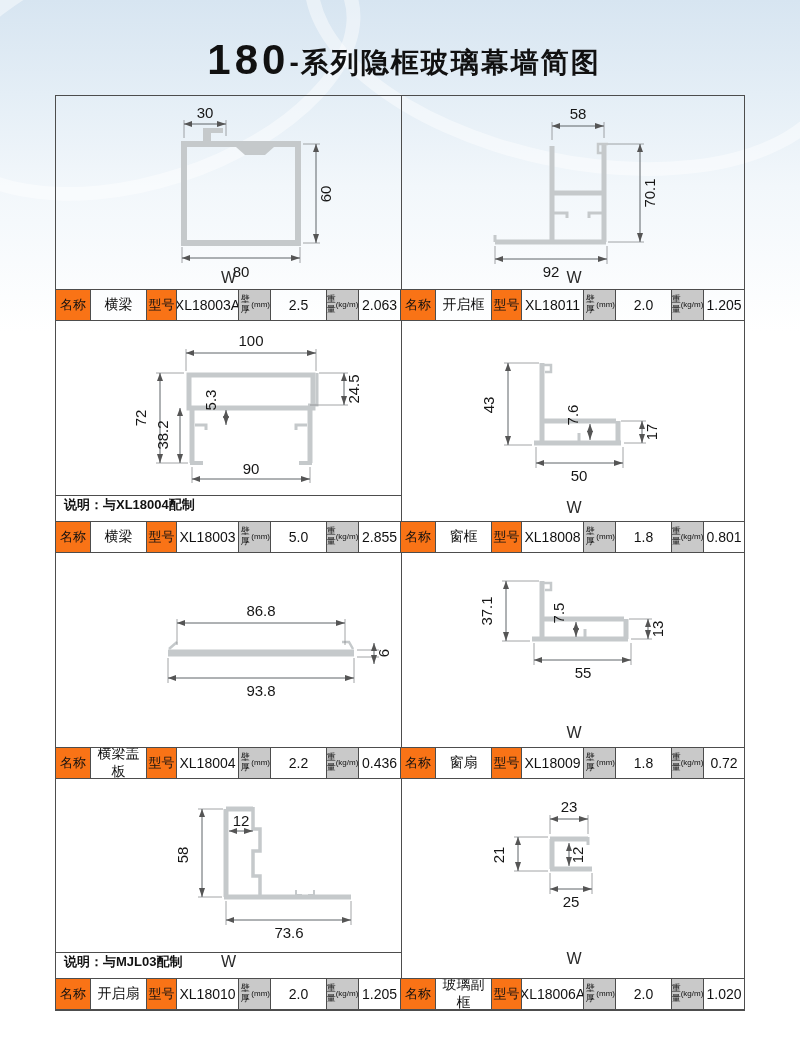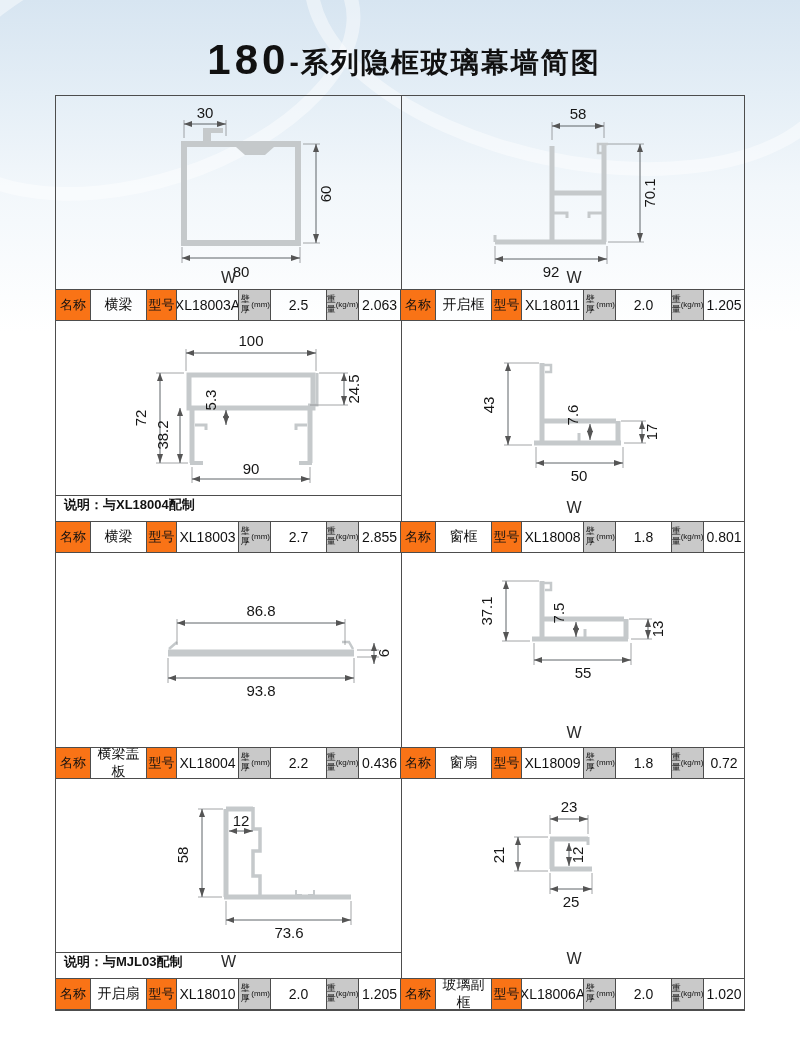--- a/index.html
+++ b/index.html
@@ -221,21 +221,21 @@
     <div class="specrow">
       <div class="spec">
         <div class="sc h">名称</div>
         <div class="sc">横梁</div>
         <div class="sc h">型号</div>
         <div class="sc">XL18003</div>
         <div class="sc h2">
             <span class="l1">壁厚</span>
             <span class="l2">(mm)</span>
           </div>
-        <div class="sc">2.7</div>
+        <div class="sc">5.0</div>
         <div class="sc h2">
             <span class="l1">重量</span>
             <span class="l2">(kg/m)</span>
           </div>
         <div class="sc">2.855</div>
       </div>
       <div class="spec">
         <div class="sc h">名称</div>
         <div class="sc">窗框</div>
         <div class="sc h">型号</div>

